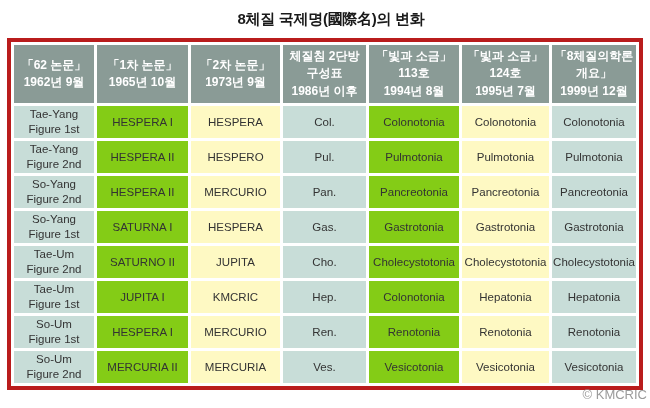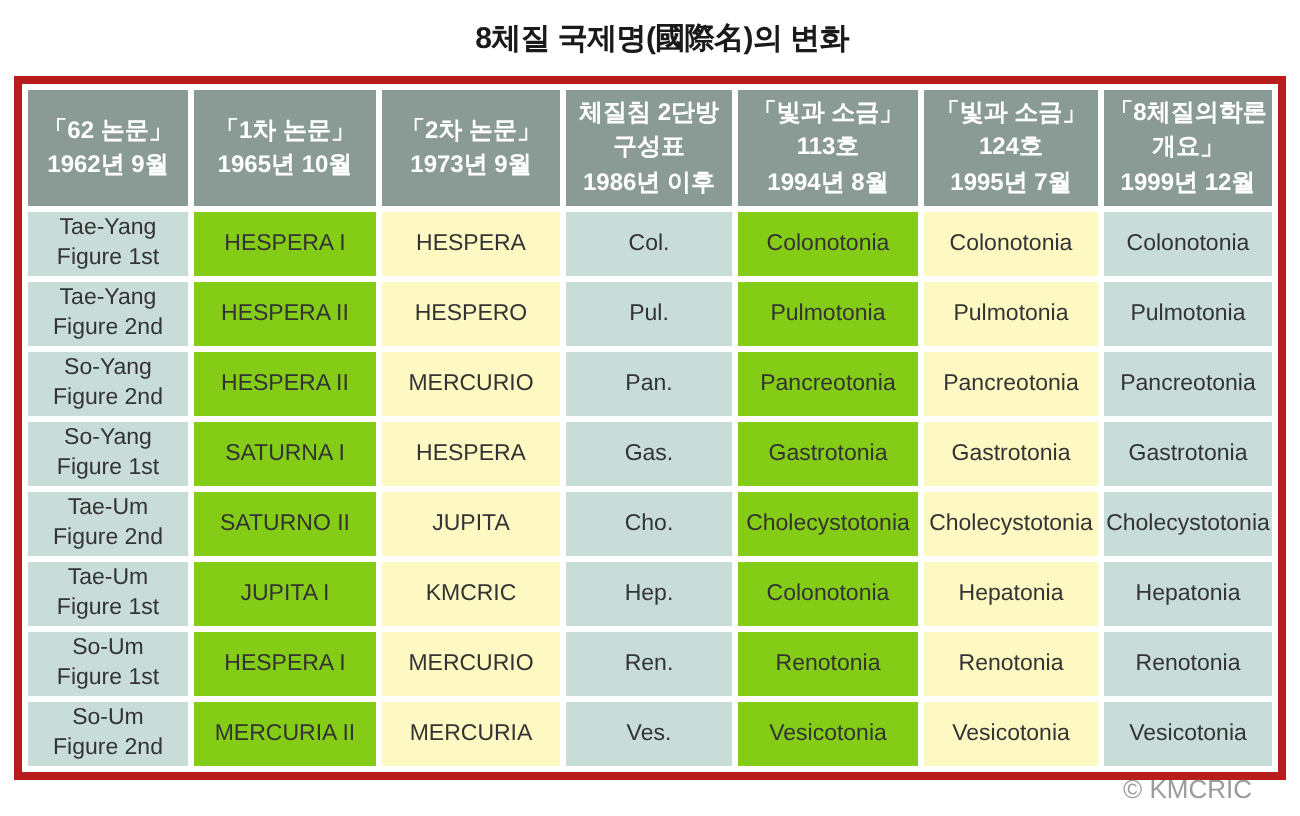--- a/index.html
+++ b/index.html
@@ -61,21 +61,21 @@
   
   table.ct td:nth-child(1),
   table.ct td:nth-child(4),
   table.ct td:nth-child(7) { background: #c8ddd8; }
   table.ct td:nth-child(2),
   table.ct td:nth-child(5) { background: #84cc16; }
   table.ct td:nth-child(3),
   table.ct td:nth-child(6) { background: #fef9c3; }
   .copyright {
     position: absolute;
-    right: 24px;
+    right: 3px;
     bottom: 6px;
     font-size: 13px;
     color: #9b9b9b;
   }
 </style>
 </head>
 <body>
 
 <div class="page">
 

